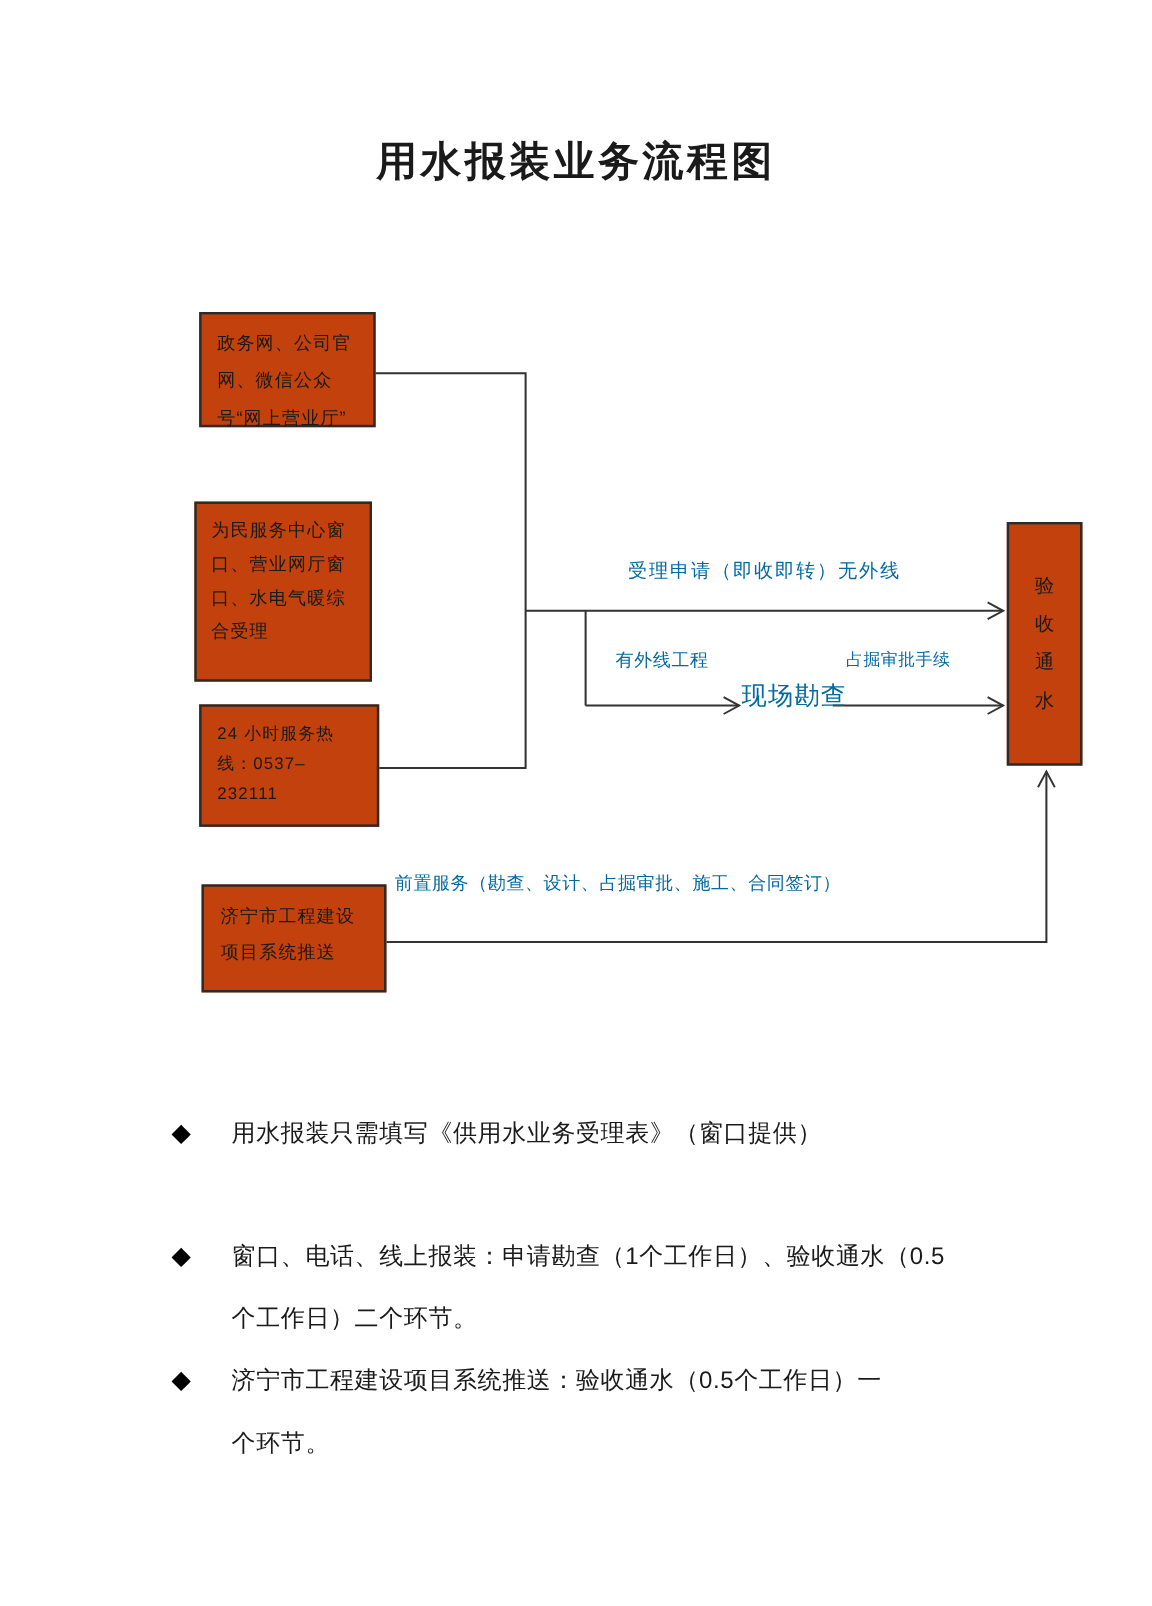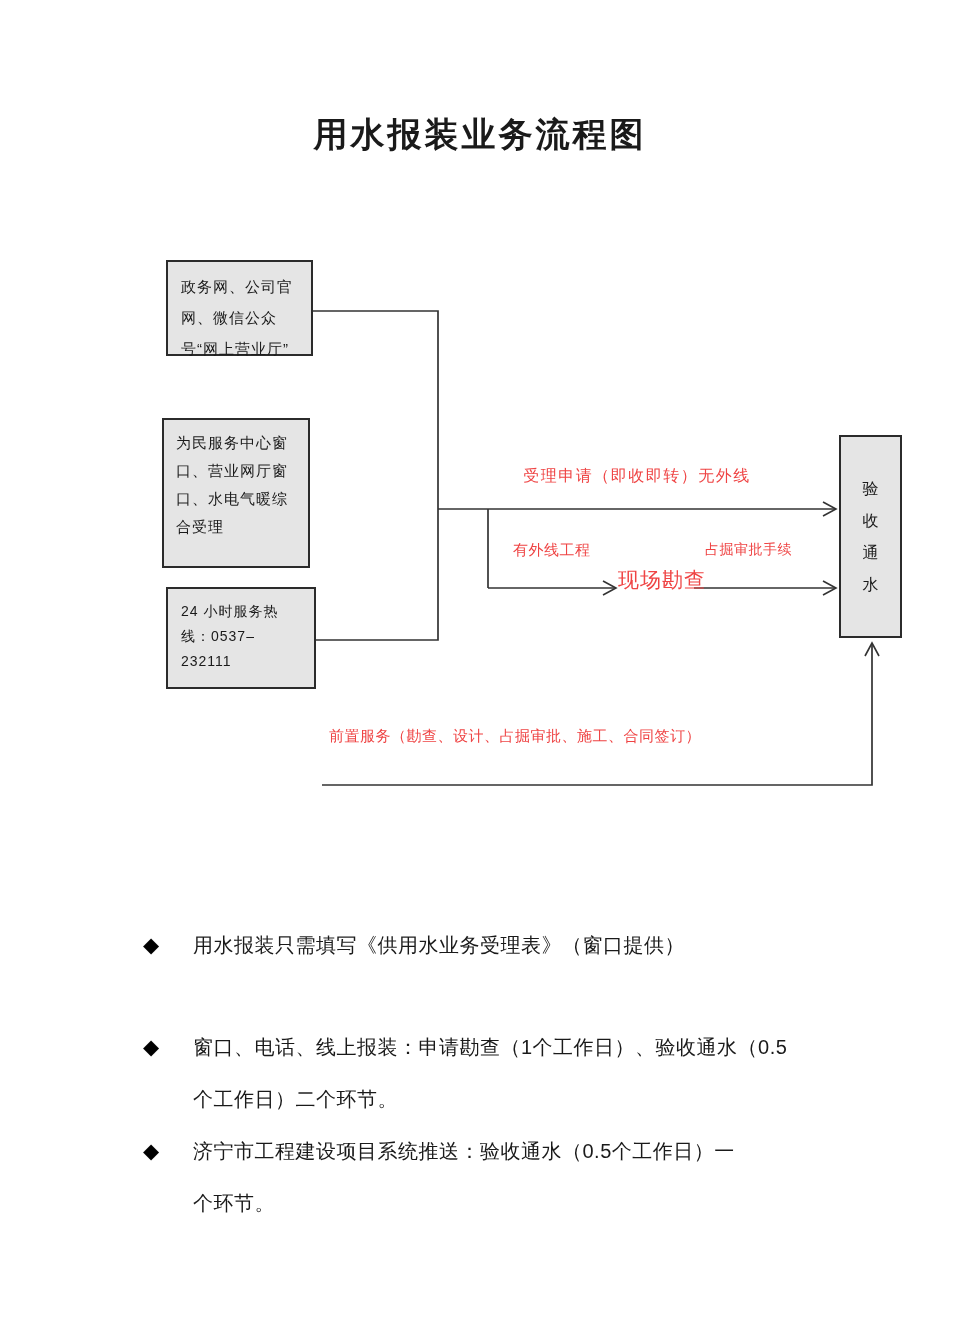--- a/index.html
+++ b/index.html
@@ -18,21 +18,21 @@
     text-align:center;
     font-size:34px;
     font-weight:bold;
     letter-spacing:3px;
   }
   .flow{position:absolute;left:0;top:0;width:960px;height:900px;}
   .flow-lines{position:absolute;left:0;top:0;pointer-events:none;}
   .fbox{
     position:absolute;
     border:2px solid #2b2b2b;
-    background:#e5e5e5;
+    background:#c2410c;
     box-sizing:border-box;
     font-size:15px;
     line-height:29px;
     letter-spacing:1px;
   }
   .fbox .btxt{display:block;}
   .box-online{left:166px;top:260px;width:147px;height:96px;padding:9px 9px 0 13px;line-height:31px;}
   .box-center{left:162px;top:418px;width:148px;height:150px;padding:9px 7px 0 12px;line-height:28px;}
   .box-hotline{left:166px;top:587px;width:150px;height:102px;padding:10px 9px 0 13px;font-size:14px;line-height:25px;}
   .box-project{left:168px;top:737px;width:154px;height:90px;padding:10px 9px 0 14px;line-height:30px;}
@@ -42,21 +42,21 @@
     padding:0;
   }
   .box-result .btxt{
     width:1.1em;
     word-break:break-all;
     text-align:center;
     font-size:16px;
     line-height:32px;
     letter-spacing:0;
   }
-  .elabel{position:absolute;white-space:nowrap;color:#ef4444;}
+  .elabel{position:absolute;white-space:nowrap;color:#0369a1;}
   .lbl-accept{left:438px;top:466px;width:398px;text-align:center;font-size:16px;letter-spacing:1.5px;}
   .lbl-outline{left:513px;top:541px;font-size:15px;letter-spacing:0.5px;}
   .lbl-permit{left:705px;top:541px;font-size:14px;letter-spacing:0.5px;}
   .lbl-survey{left:618px;top:566px;font-size:21px;letter-spacing:1px;}
   .lbl-preservice{left:329px;top:727px;font-size:15px;letter-spacing:0.5px;}
   .notes{position:absolute;left:143px;top:919px;width:710px;}
   .note{display:flex;align-items:flex-start;margin-bottom:0;}
   .note-first{margin-bottom:50px;}
   .note-marker{
     flex:0 0 auto;
@@ -102,20 +102,23 @@
     </div>
 
     <div class="fbox box-center">
       <span class="btxt">为民服务中心窗口、营业网厅窗口、水电气暖综合受理</span>
     </div>
 
     <div class="fbox box-hotline">
       <span class="btxt">24 小时服务热线：0537–232111</span>
     </div>
 
+    <div class="fbox box-project">
+      <span class="btxt">济宁市工程建设项目系统推送</span>
+    </div>
 
     <div class="fbox box-result">
       <span class="btxt">验收通水</span>
     </div>
 
     <div class="elabel lbl-accept">受理申请（即收即转）无外线</div>
 
     <div class="elabel lbl-outline">有外线工程</div>
 
     <div class="elabel lbl-survey">现场勘查</div>

